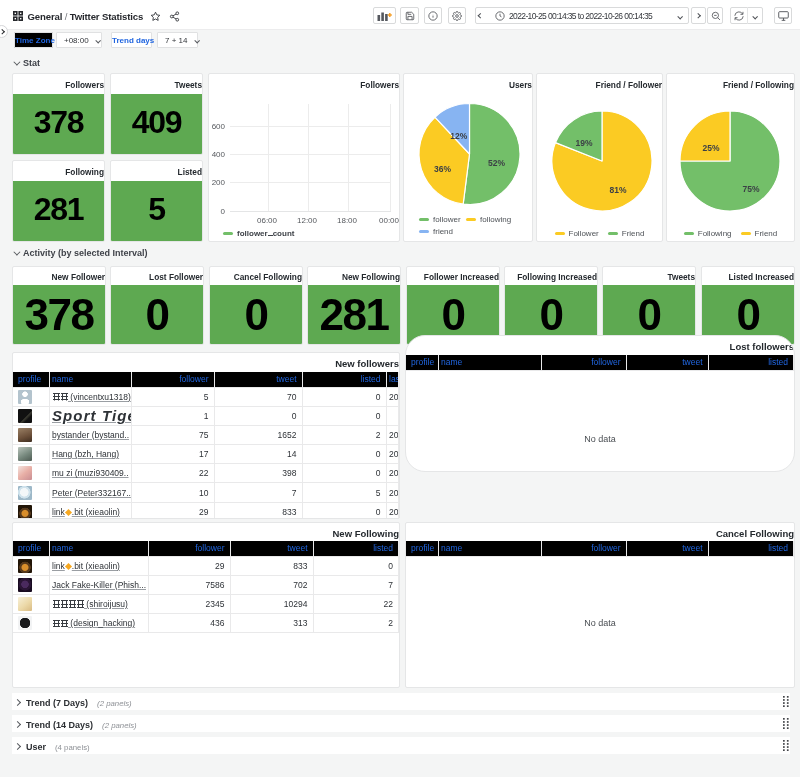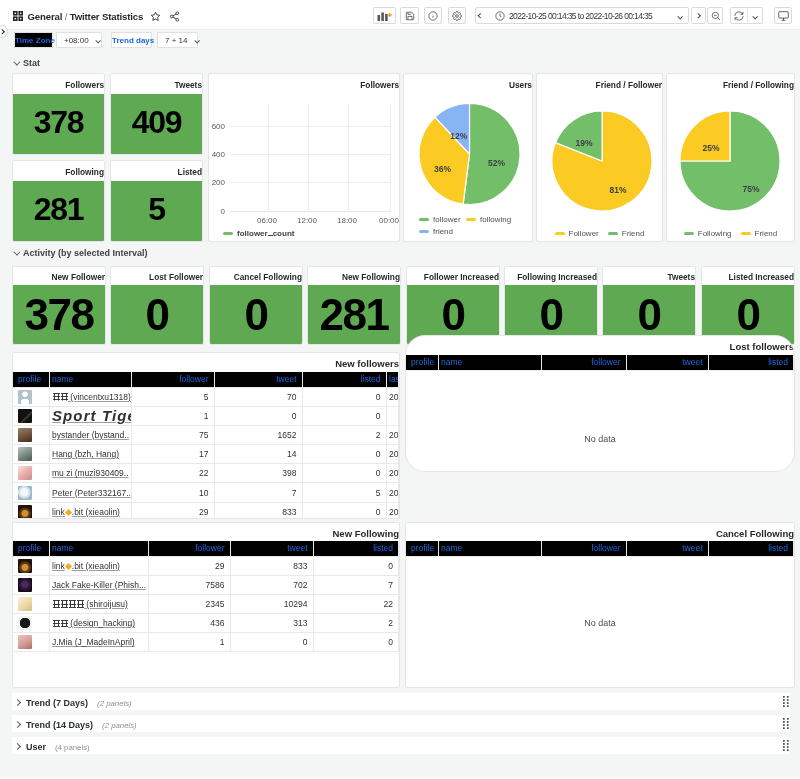--- a/index.html
+++ b/index.html
@@ -428,27 +428,20 @@
             <td class="num">10294</td>
             <td class="num">22</td>
           </tr>
       <tr>
             <td><span class="av" style="background:radial-gradient(circle at 50% 50%, #17181a 0 5px, #f2f3f4 5.5px);"></span></td>
           <td><span class="namelink"><span class="cjk"></span><span class="cjk"></span> (design_hacking)</span></td>
           <td class="num">436</td>
             <td class="num">313</td>
             <td class="num">2</td>
           </tr>
-      <tr>
-            <td><span class="av" style="background:linear-gradient(150deg,#e8c4bb,#d39d96 55%,#a96f6d);"></span></td>
-          <td><span class="namelink">J.Mia (J_MadeInApril)</span></td>
-          <td class="num">1</td>
-            <td class="num">0</td>
-            <td class="num">0</td>
-          </tr>
     </tbody>
       </table>
   </div>
   <div class="panel" id="tblCancel" style="left:405px;top:522px;width:390px;height:166px;">
     <div class="ptitle" style="top:5px;font-size:9.5px;">Cancel Following</div>
     <table class="gt abs" style="left:0;top:18px;width:388px;">
       <colgroup>
           <col style="width:32px">
           <col style="width:103px">
           <col style="width:85px">

